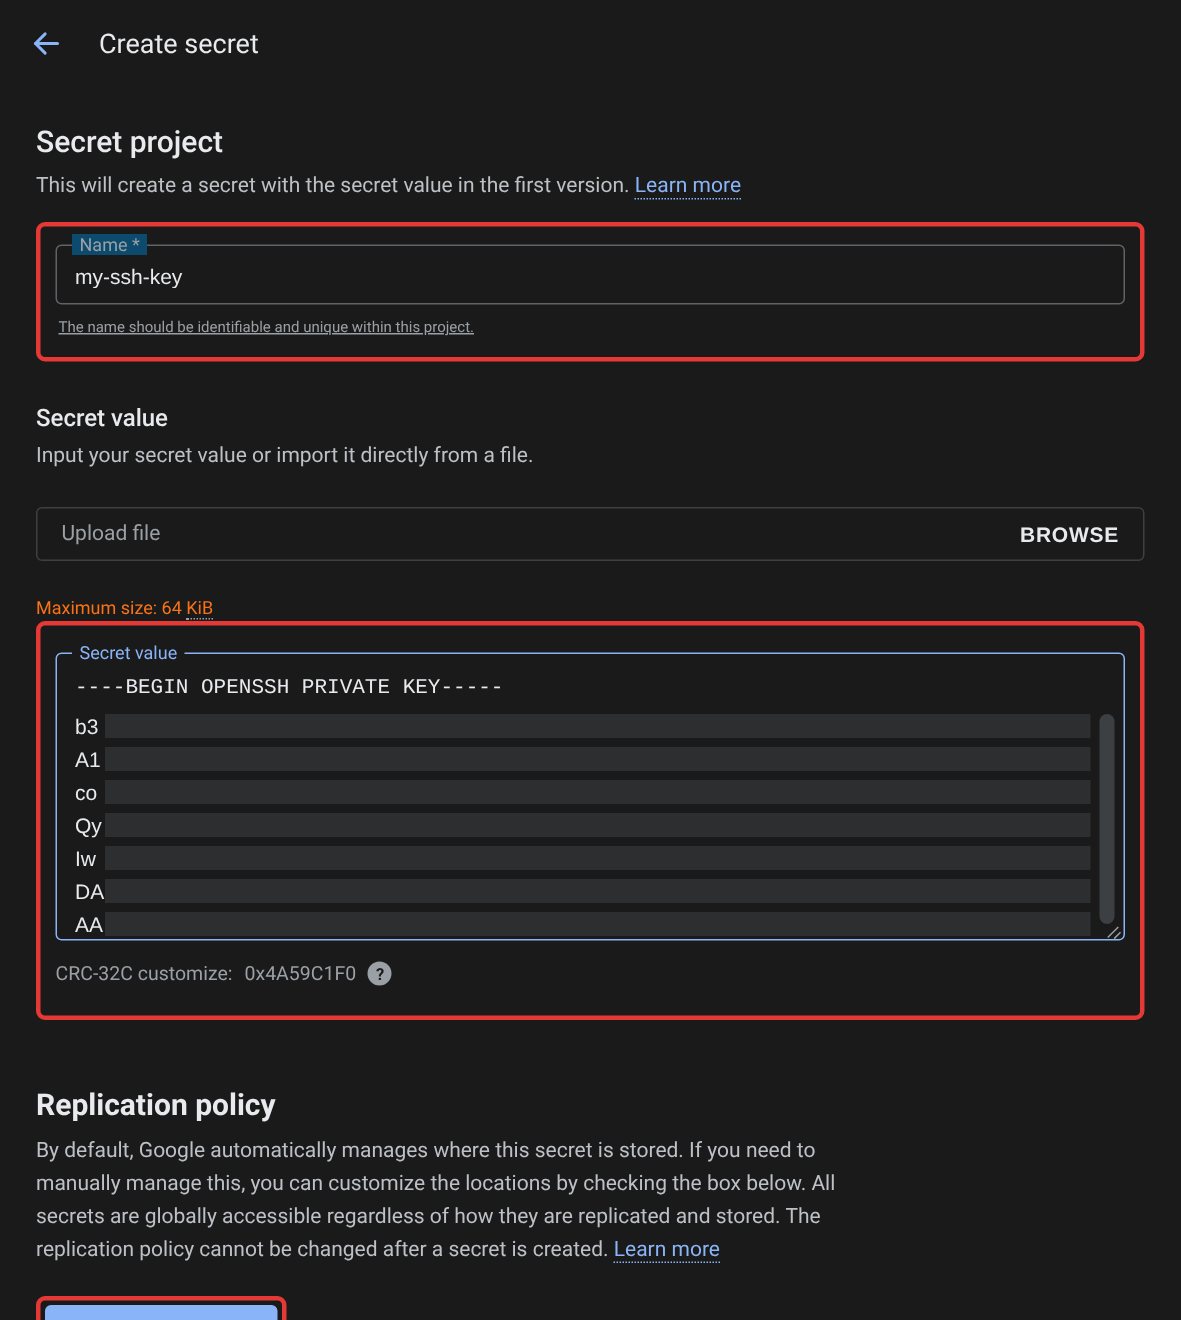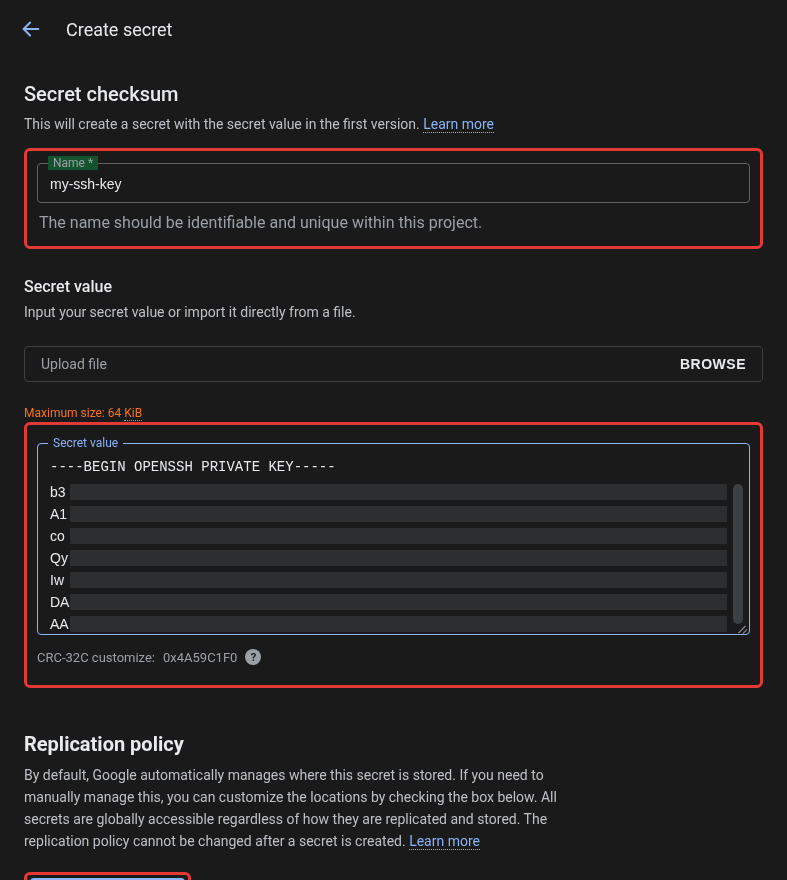--- a/index.html
+++ b/index.html
@@ -65,38 +65,39 @@
     position: relative;
     border: 1px solid #5f6368;
     border-radius: 4px;
     background: transparent;
     padding: 0;
   }
   .field-label {
     position: absolute;
     top: -8px;
     left: 10px;
-    background: #14532d;
+    background: #0c4a6e;
     padding: 0 5px;
     font-size: 12px;
     color: #9aa0a6;
   }
   .field-input {
     width: 100%;
     border: none;
     outline: none;
     background: transparent;
     color: #e8eaed;
     font-size: 14px;
     padding: 12px 12px 10px 12px;
   }
   .helper {
     color: #9aa0a6;
-    font-size: 16px;
+    font-size: 10px;
     margin: 10px 2px 0 2px;
+    text-decoration: underline;
   }
   .sub-hdr {
     font-size: 16px;
     font-weight: 500;
     margin-top: 28px;
     margin-bottom: 6px;
     color: #e8eaed;
   }
   .upload-row {
     display: flex;
@@ -264,21 +265,21 @@
     <svg width="22" height="22" viewBox="0 0 24 24" fill="none" stroke="#8ab4f8" stroke-width="2.2" stroke-linecap="round" stroke-linejoin="round">
         <line x1="20" y1="12" x2="4" y2="12"></line>
         <polyline points="11 5 4 12 11 19"></polyline>
       </svg>
   </div>
   <div class="page-title">Create secret</div>
 </div>
 
 <div class="content">
 
-  <h2 class="section-hdr">Secret checksum</h2>
+  <h2 class="section-hdr">Secret project</h2>
   <div class="section-sub">
     <span>This will create a secret with the secret value in the first version. </span><a class="learn" href="#">Learn more</a>
   </div>
 
   <div class="highlight-box">
     <div class="field-outer">
       <span class="field-label">Name *</span>
       <input class="field-input" type="text" value="my-ssh-key" style="">
     </div>
     <div class="helper">The name should be identifiable and unique within this project.</div>

